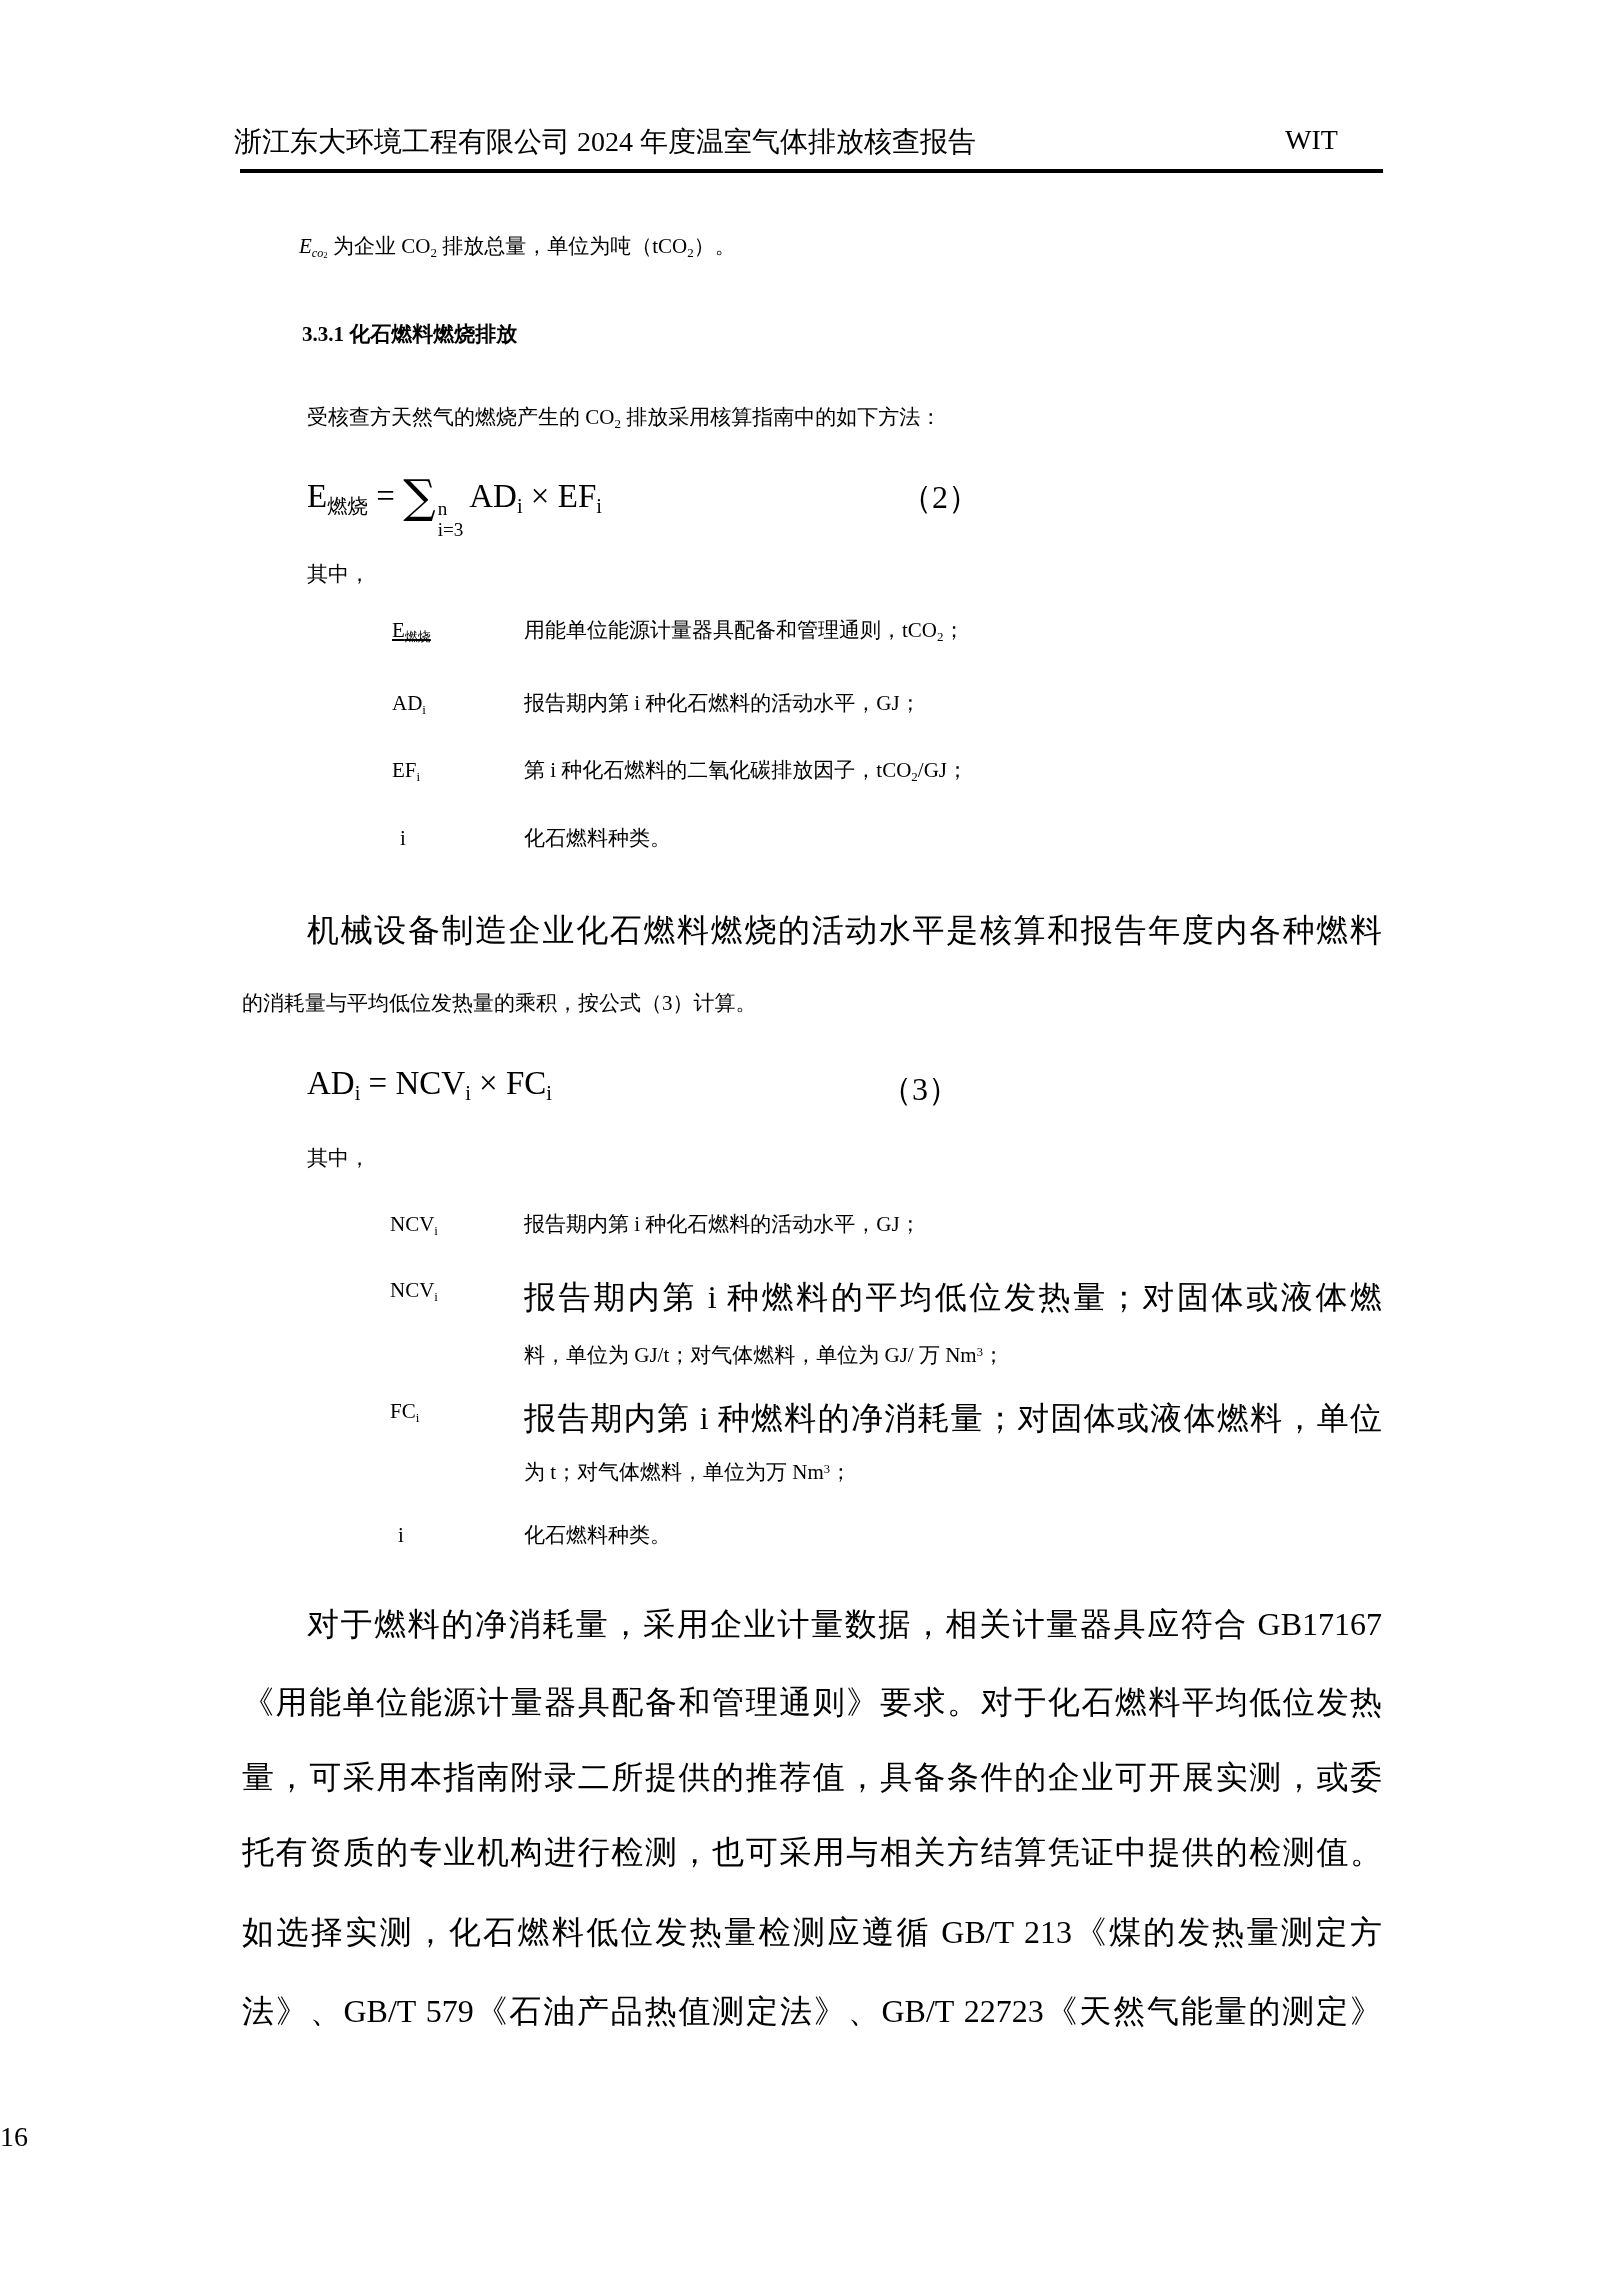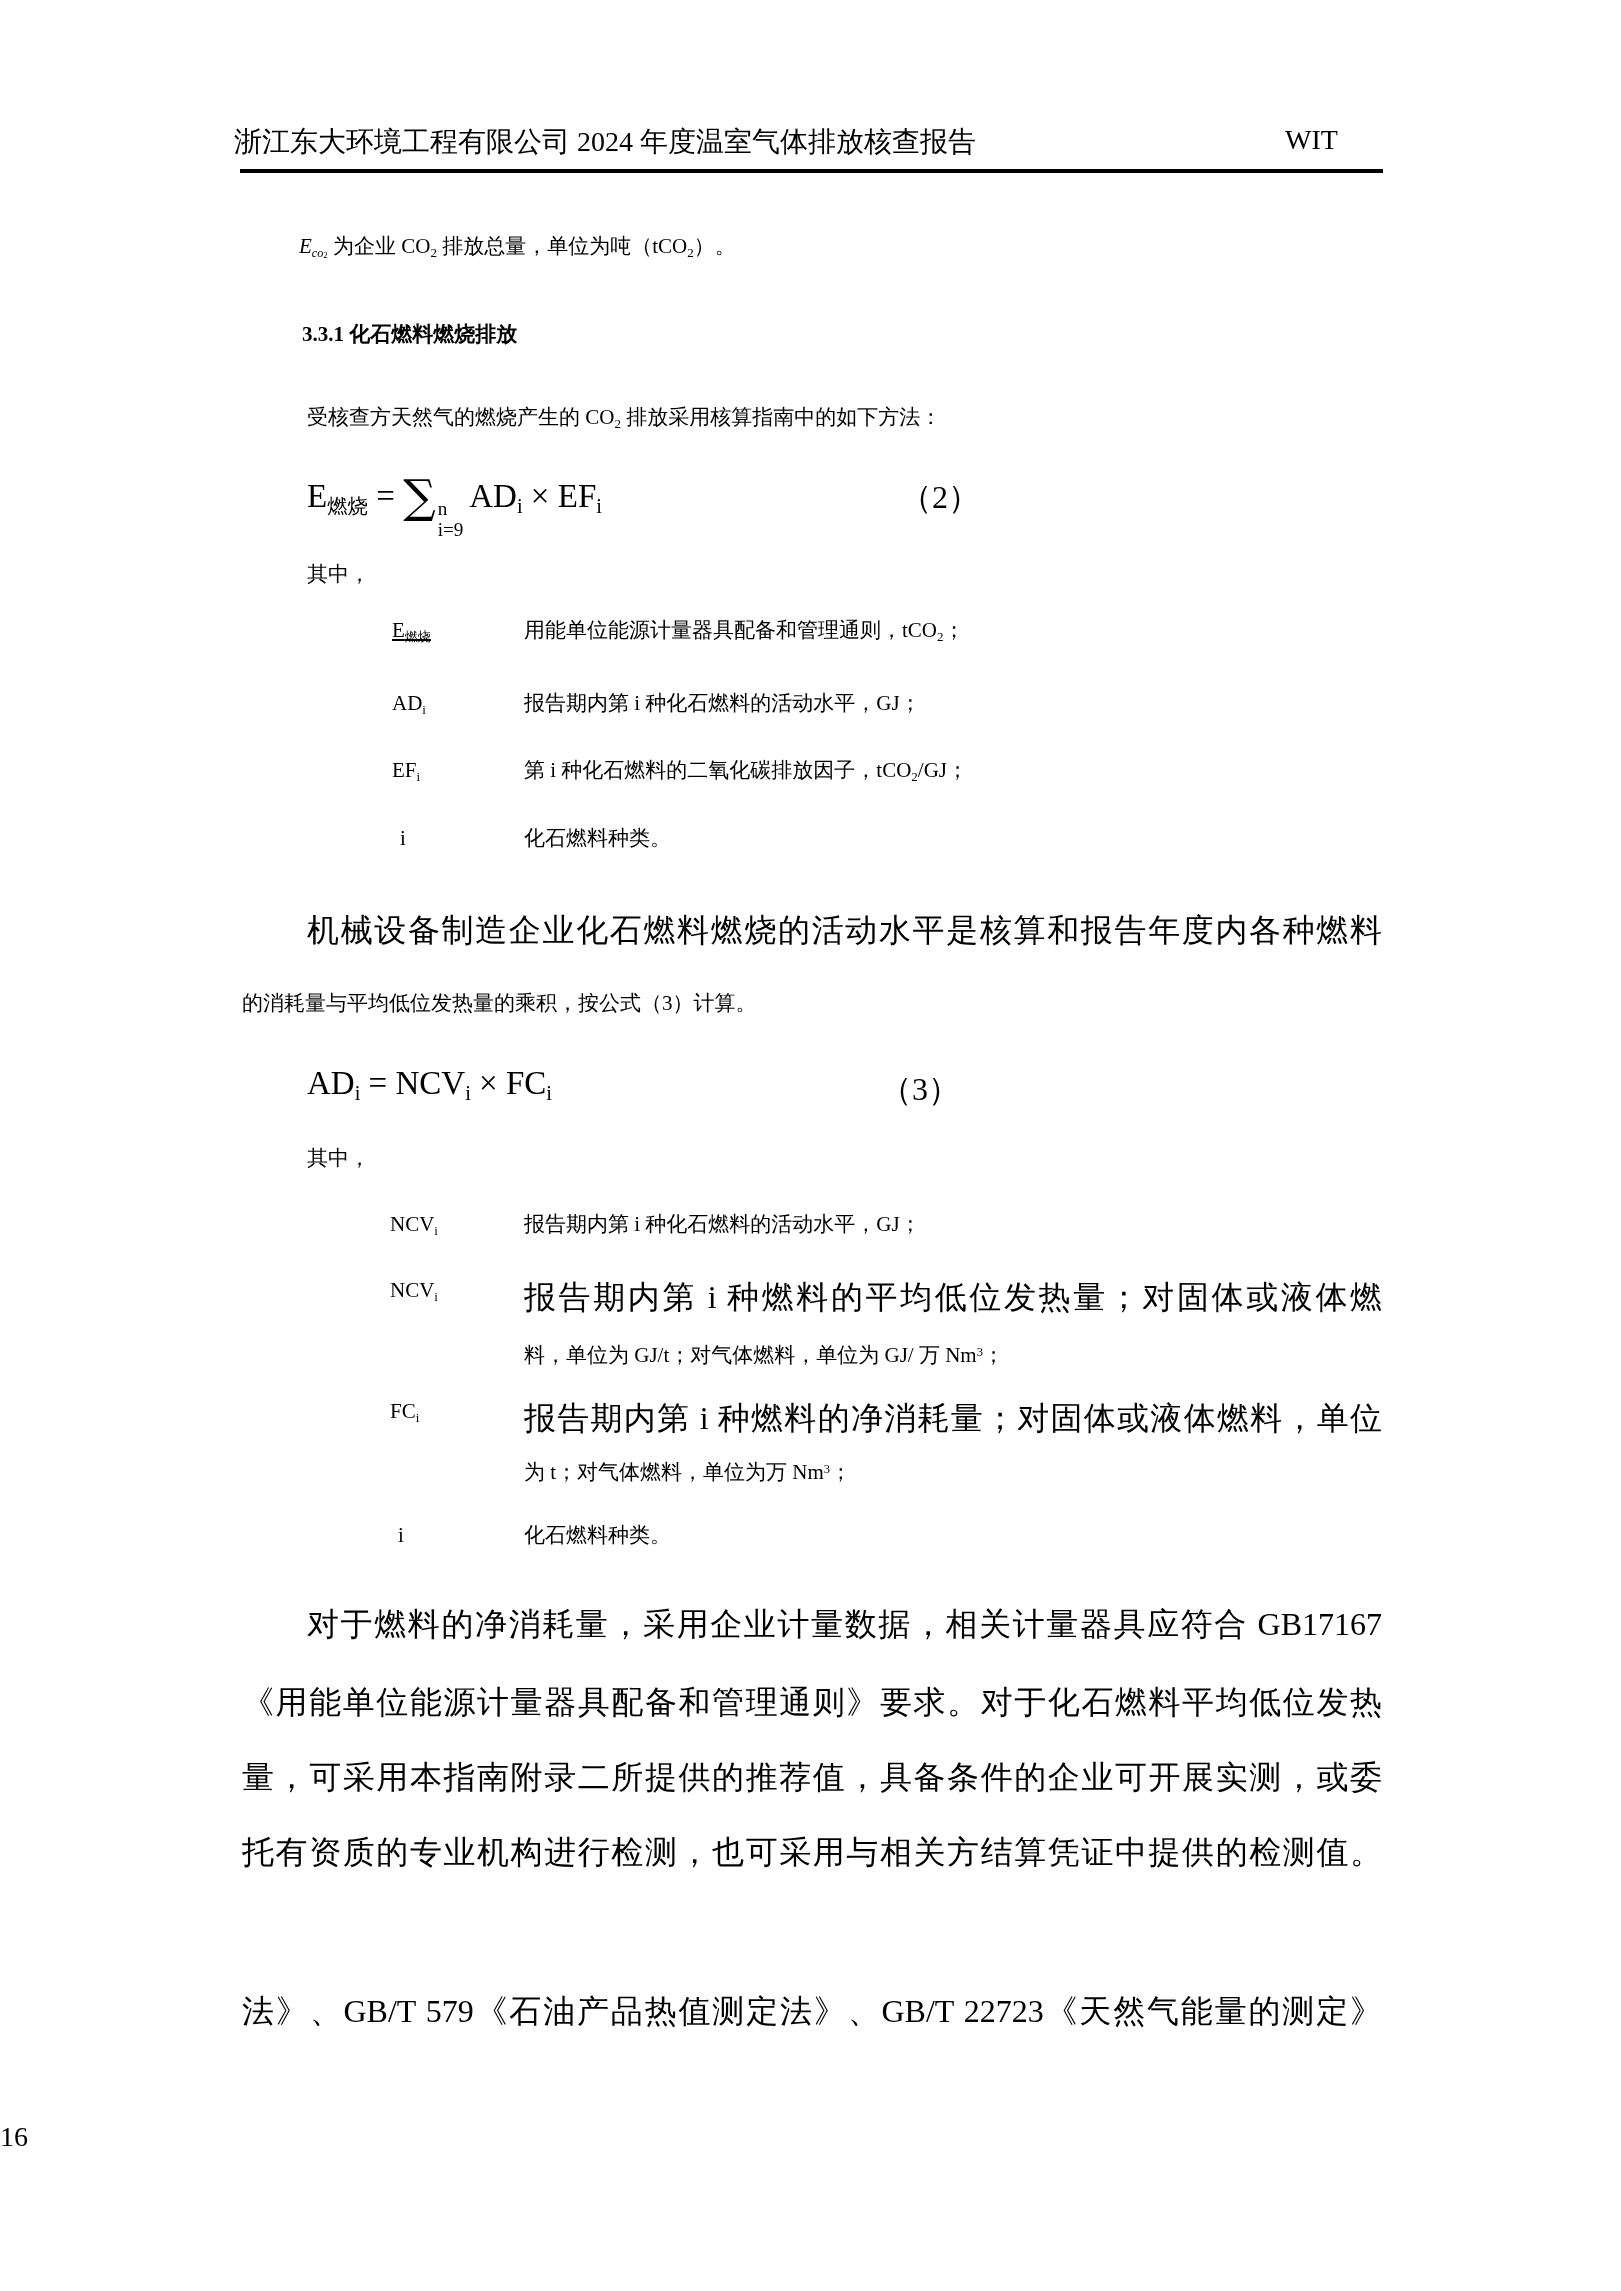--- a/index.html
+++ b/index.html
@@ -51,21 +51,21 @@
   <div class="abs rule" style="left:240px;top:169px;width:1143px;"></div>
 
   <div class="abs bt" style="left:299px;top:233px;"><span class="seg-it">E</span><span class="seg-subit">co</span><span class="seg-subsub">2</span><span> 为企业 CO</span><span class="seg-sub">2</span><span> 排放总量，单位为吨（tCO</span><span class="seg-sub">2</span><span>）。</span></div>
 
   <div class="abs bt bold" style="left:302px;top:321px;">3.3.1 化石燃料燃烧排放</div>
 
   <div class="abs bt" style="left:307px;top:404px;"><span>受核查方天然气的燃烧产生的 CO</span><span class="seg-sub">2</span><span> 排放采用核算指南中的如下方法：</span></div>
 
   <div class="abs formula" style="left:307px;top:470px;"><span>E</span><span class="seg-sub">燃烧</span><span> = </span><span class="seg-sum">∑</span><span class="seg-stack">
         <span>n</span>
-        <span>i=9</span>
+        <span>i=3</span>
       </span><span>AD</span><span class="seg-sub">i</span><span> × EF</span><span class="seg-sub">i</span></div>
   <div class="abs fnum" style="left:900px;top:476px;">（2）</div>
 
   <div class="abs bt" style="left:307px;top:561px;">其中，</div>
 
   <div class="abs bt" style="left:392px;top:617px;text-decoration:underline;"><span>E</span><span class="seg-sub">燃烧</span></div>
   <div class="abs bt" style="left:524px;top:617px;"><span>用能单位能源计量器具配备和管理通则，tCO</span><span class="seg-sub">2</span><span>；</span></div>
 
   <div class="abs bt" style="left:392px;top:690px;"><span>AD</span><span class="seg-sub">i</span></div>
   <div class="abs bt" style="left:524px;top:690px;"><span>报告期内第 i 种化石燃料的活动水平，GJ；</span></div>
@@ -95,18 +95,19 @@
   <div class="abs jline" style="left:524px;top:1398px;width:858px;"><span>报告期内第 i 种燃料的净消耗量；对固体或液体燃料，单位</span></div>
   <div class="abs bt" style="left:524px;top:1459px;"><span>为 t；对气体燃料，单位为万 Nm</span><span class="seg-sup">3</span><span>；</span></div>
 
   <div class="abs bt" style="left:398px;top:1522px;"><span>i</span></div>
   <div class="abs bt" style="left:524px;top:1522px;"><span>化石燃料种类。</span></div>
 
   <div class="abs jline" style="left:307px;top:1604px;width:1075px;">对于燃料的净消耗量，采用企业计量数据，相关计量器具应符合 GB17167</div>
   <div class="abs jline" style="left:242px;top:1682px;width:1140px;">《用能单位能源计量器具配备和管理通则》要求。对于化石燃料平均低位发热</div>
   <div class="abs jline" style="left:242px;top:1757px;width:1140px;">量，可采用本指南附录二所提供的推荐值，具备条件的企业可开展实测，或委</div>
   <div class="abs jline" style="left:242px;top:1832px;width:1140px;">托有资质的专业机构进行检测，也可采用与相关方结算凭证中提供的检测值。</div>
+  <div class="abs jline" style="left:242px;top:1912px;width:1140px;">如选择实测，化石燃料低位发热量检测应遵循 GB/T 213《煤的发热量测定方</div>
   <div class="abs jline" style="left:242px;top:1991px;width:1140px;">法》、GB/T 579《石油产品热值测定法》、GB/T 22723《天然气能量的测定》</div>
 
   <div class="abs footer-num" style="left:0px;top:2121px;width:1621px;">16</div>
 
 </div>
 
 
 </body></html>

